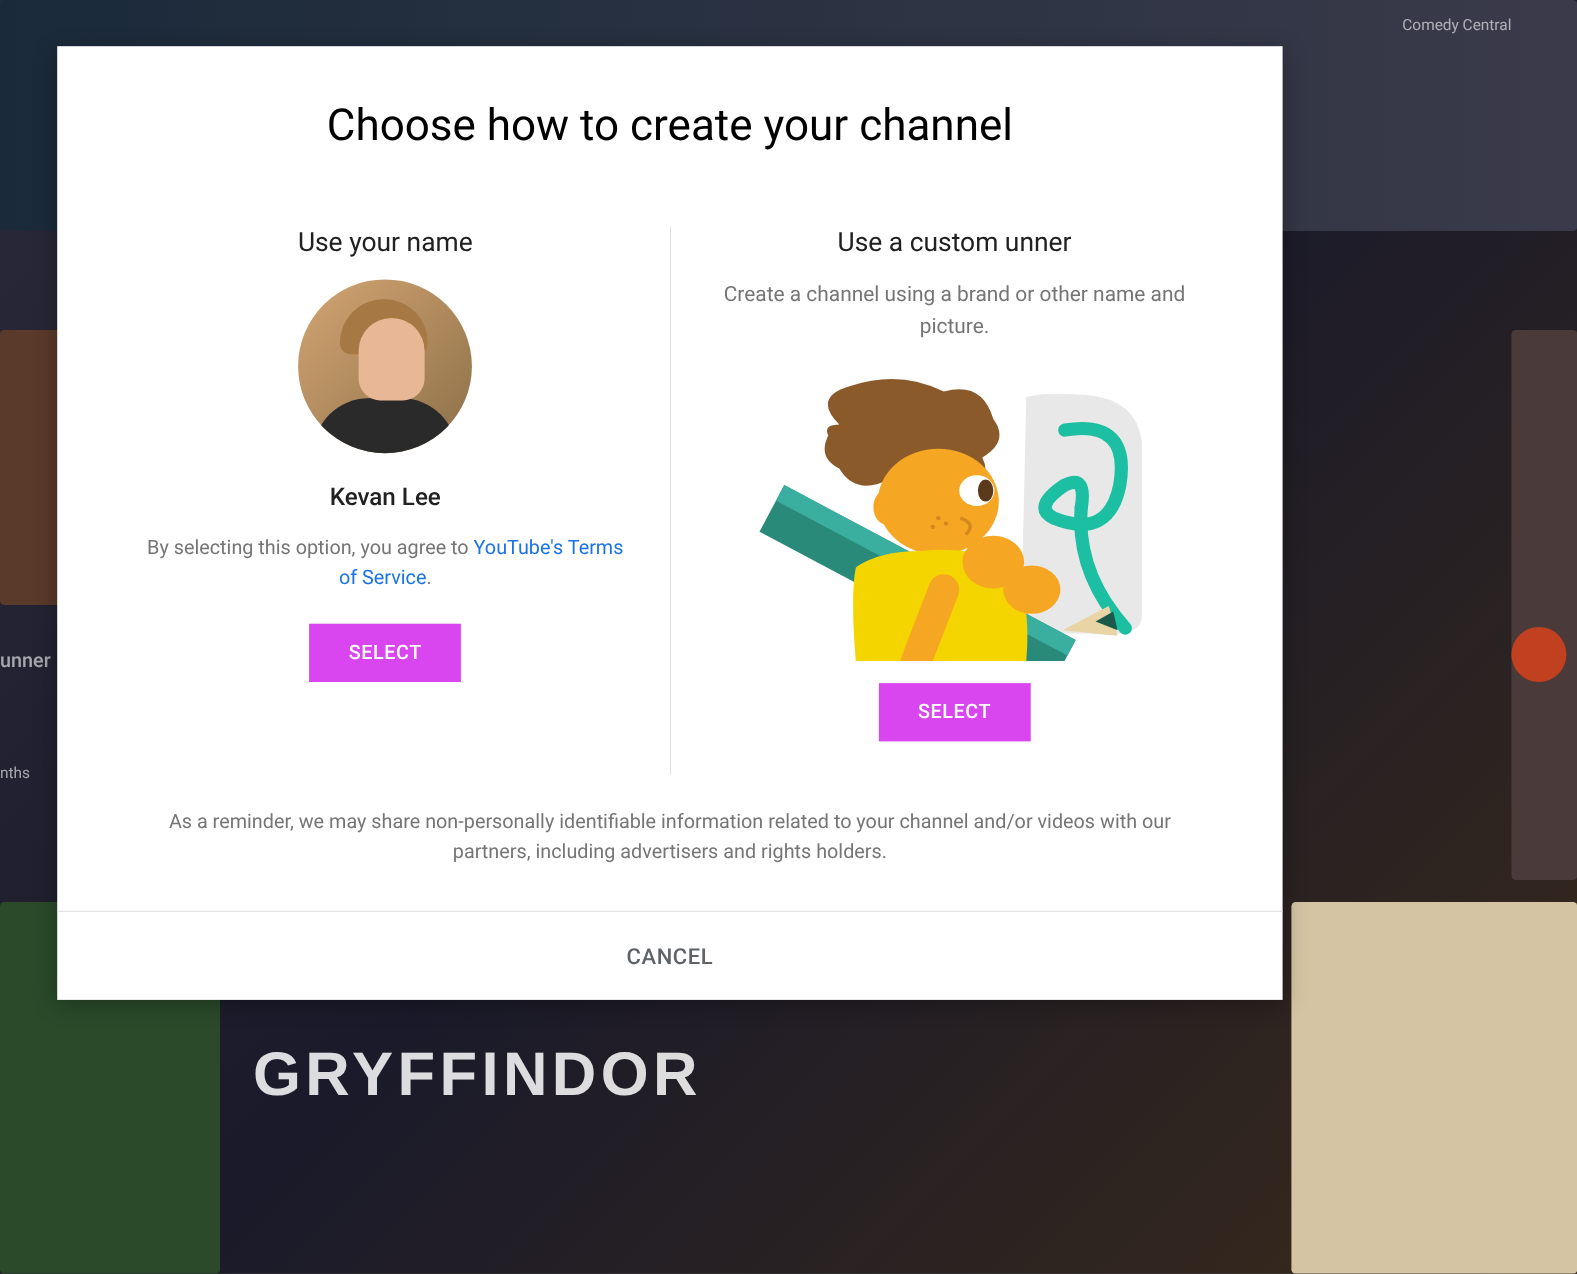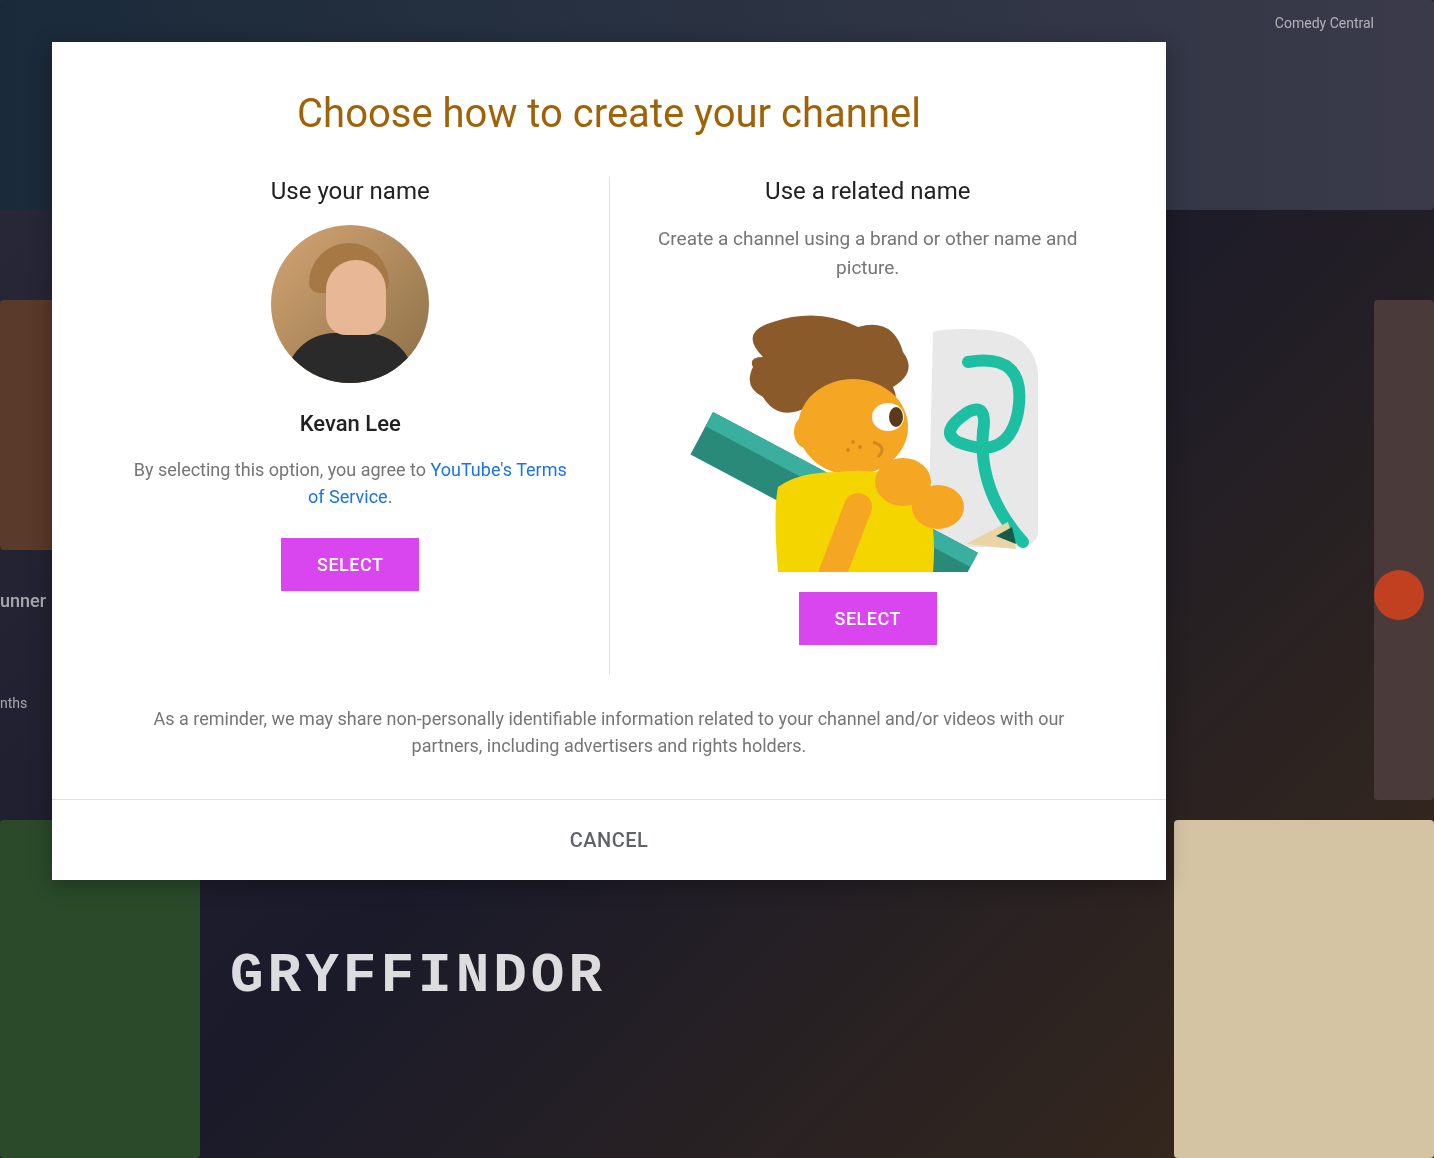--- a/index.html
+++ b/index.html
@@ -35,27 +35,28 @@
       left: 52px;
       width: 1114px;
       background: #fff;
       box-shadow: 0 4px 20px rgba(0,0,0,0.3);
     }
     
     .modal-title {
       text-align: center;
       font-size: 40px;
       font-weight: 400;
-      color: #a16207;
+      color: #000000;
       padding: 48px 40px 40px;
     }
     
     .options {
       display: flex;
       padding: 0 40px;
+      margin-top: 29px;
     }
     
     .option {
       flex: 1;
       text-align: center;
       padding: 0 40px 30px;
       display: flex;
       flex-direction: column;
       align-items: center;
     }
@@ -194,21 +195,21 @@
   <div class="backdrop-tile" style="top:0;left:0;width:100%;height:210px;background:linear-gradient(90deg,#1a2a3a,#3a3a4a);"></div>
   <div class="backdrop-tile" style="top:300px;left:0;width:60px;height:250px;background:#5a3a2a;"></div>
   <div class="backdrop-tile" style="top:820px;left:0;width:200px;height:338px;background:#2a4a2a;"></div>
   <div class="backdrop-tile" style="top:820px;right:0;width:260px;height:338px;background:#d4c4a4;"></div>
   <div class="backdrop-tile" style="top:300px;right:0;width:60px;height:500px;background:#4a3a3a;"></div>
   <div class="backdrop-tile" style="top:570px;right:10px;width:50px;height:50px;background:#c04020;border-radius:50%;"></div>
 
   <div class="bg-text" style="top:15px;right:60px;text-align:center;">Comedy Central</div>
   <div class="bg-text" style="top:590px;left:0;font-size:18px;font-weight:500;">unner</div>
   <div class="bg-text" style="top:695px;left:0;font-size:14px;">nths</div>
-  <div class="bg-text" style="bottom:150px;left:230px;font-size:56px;font-weight:700;font-family:Liberation Mono, monospace;letter-spacing:4px;color:rgba(255,255,255,0.85);">GRYFFINDOR</div>
+  <div class="bg-text" style="bottom:150px;left:230px;font-size:56px;font-weight:700;font-family:Liberation Sans, sans-serif;letter-spacing:4px;color:rgba(255,255,255,0.85);">GRYFFINDOR</div>
 </div>
 
 <div class="modal">
   <h1 class="modal-title">Choose how to create your channel</h1>
 
   <div class="options">
 
     <div class="option left">
       <h2 class="option-title">Use your name</h2>
 
@@ -221,21 +222,21 @@
       <div class="user-name">Kevan Lee</div>
 
       <p class="terms-text">
         <span>By selecting this option, you agree to </span><a href="#" class="terms-link">YouTube's Terms of Service</a><span>.</span>
       </p>
 
       <button class="select-btn">SELECT</button>
     </div>
 
     <div class="option">
-      <h2 class="option-title">Use a related name</h2>
+      <h2 class="option-title">Use a custom unner</h2>
       <p class="option-desc">Create a channel using a brand or other name and picture.</p>
 
       <div class="illustration">
         <svg width="380" height="260" viewBox="0 0 380 260">
 
           <path d="M 255 20 Q 270 15 310 18 Q 355 22 360 60 L 360 220 Q 360 240 310 235 L 250 235 L 255 20 Z" fill="#e8e8e8"></path>
 
           <path d="M 290 50 Q 350 40 340 100 Q 330 150 280 130 Q 260 120 290 100 Q 310 90 305 120" fill="none" stroke="#1dbfa3" stroke-width="12" stroke-linecap="round"></path>
           <path d="M 305 120 Q 300 180 345 230" fill="none" stroke="#1dbfa3" stroke-width="12" stroke-linecap="round"></path>
 

